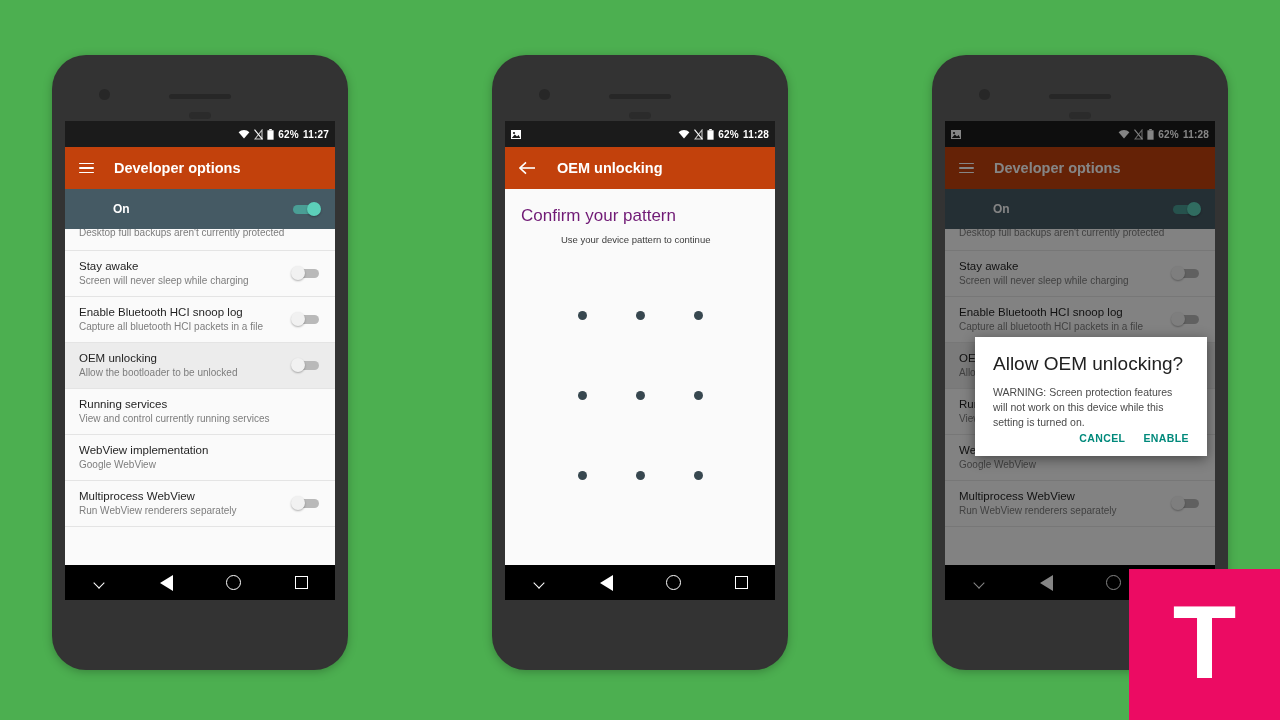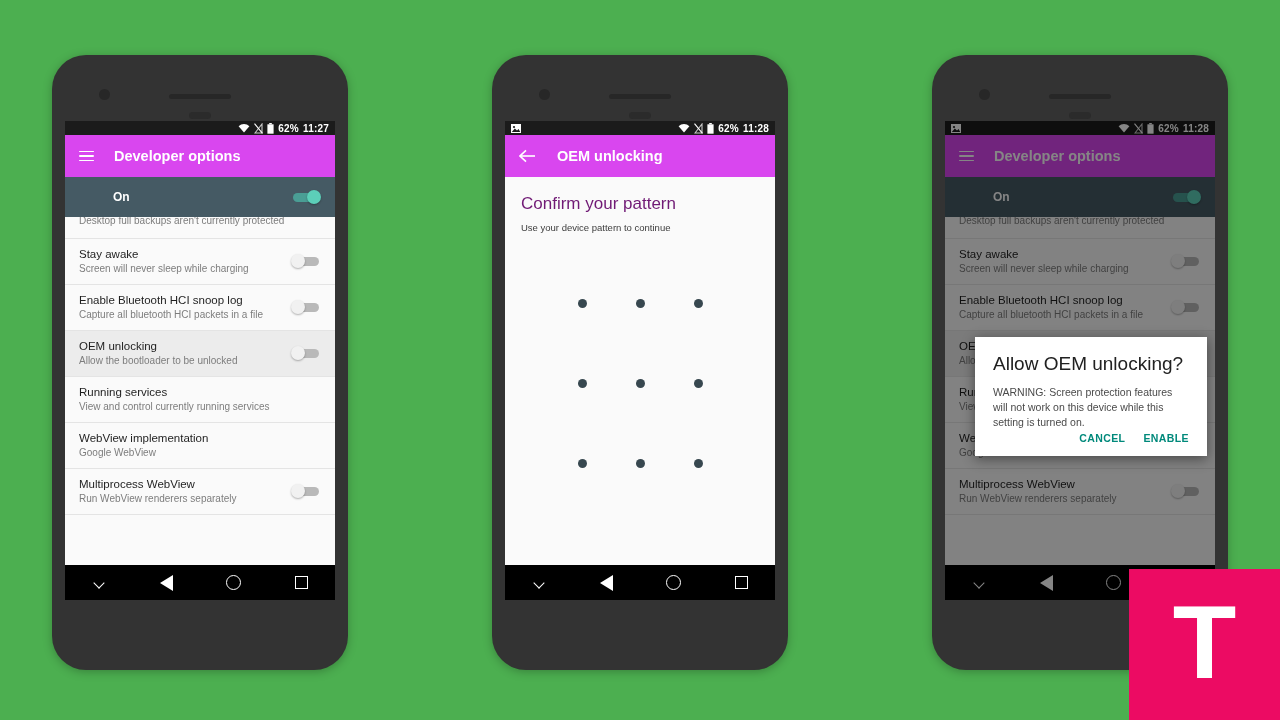--- a/index.html
+++ b/index.html
@@ -52,34 +52,34 @@
     position: absolute;
     left: 13px; top: 510px;
     width: 270px; height: 35px;
     background: #000;
     display: flex; align-items: center;
   }
   .navbar > div { flex: 1; display: flex; align-items: center; justify-content: center; }
 
   
   .statusbar {
-    height: 14px; background: #1b1b1b;
+    height: 26px; background: #1b1b1b;
     display: flex; align-items: center;
     padding: 0 6px;
     color: #fff; font-size: 10px; font-weight: bold;
     letter-spacing: .2px;
   }
   .statusbar .left { flex: 1; display: flex; align-items: center; gap: 4px; }
   .statusbar .right { display: flex; align-items: center; gap: 4px; }
   .sb-pct { font-size: 10px; }
   .sb-time { font-size: 10px; }
 
   
   .toolbar {
-    height: 42px; background: #d946ef;
+    height: 42px; background: #c2410c;
     display: flex; align-items: center;
     padding: 0 14px;
     color: #fff;
   }
   .toolbar .title { font-size: 14.5px; font-weight: bold; margin-left: 20px; }
   .toolbar.back .title { margin-left: 21px; }
 
   .hamburger { width: 15px; height: 11px; position: relative; }
   .hamburger i {
     position: absolute; left: 0; width: 15px; height: 1.7px;
@@ -134,20 +134,21 @@
   
   .pattern-page { background: #fafafa; height: 100%; }
   .pat-head {
     font-size: 17px; color: #701a75;
     padding: 17px 16px 0 16px;
     font-weight: normal;
   }
   .pat-sub {
     font-size: 9.5px; color: #3c3c3c;
     padding: 8px 16px 0 16px;
+    margin-left: 40px;
   }
   .dotgrid {
     margin: 30px auto 0 auto;
     width: 174px;
     display: grid;
     grid-template-columns: repeat(3, 1fr);
     grid-template-rows: repeat(3, 80px);
     justify-items: center;
     align-items: center;
   }

